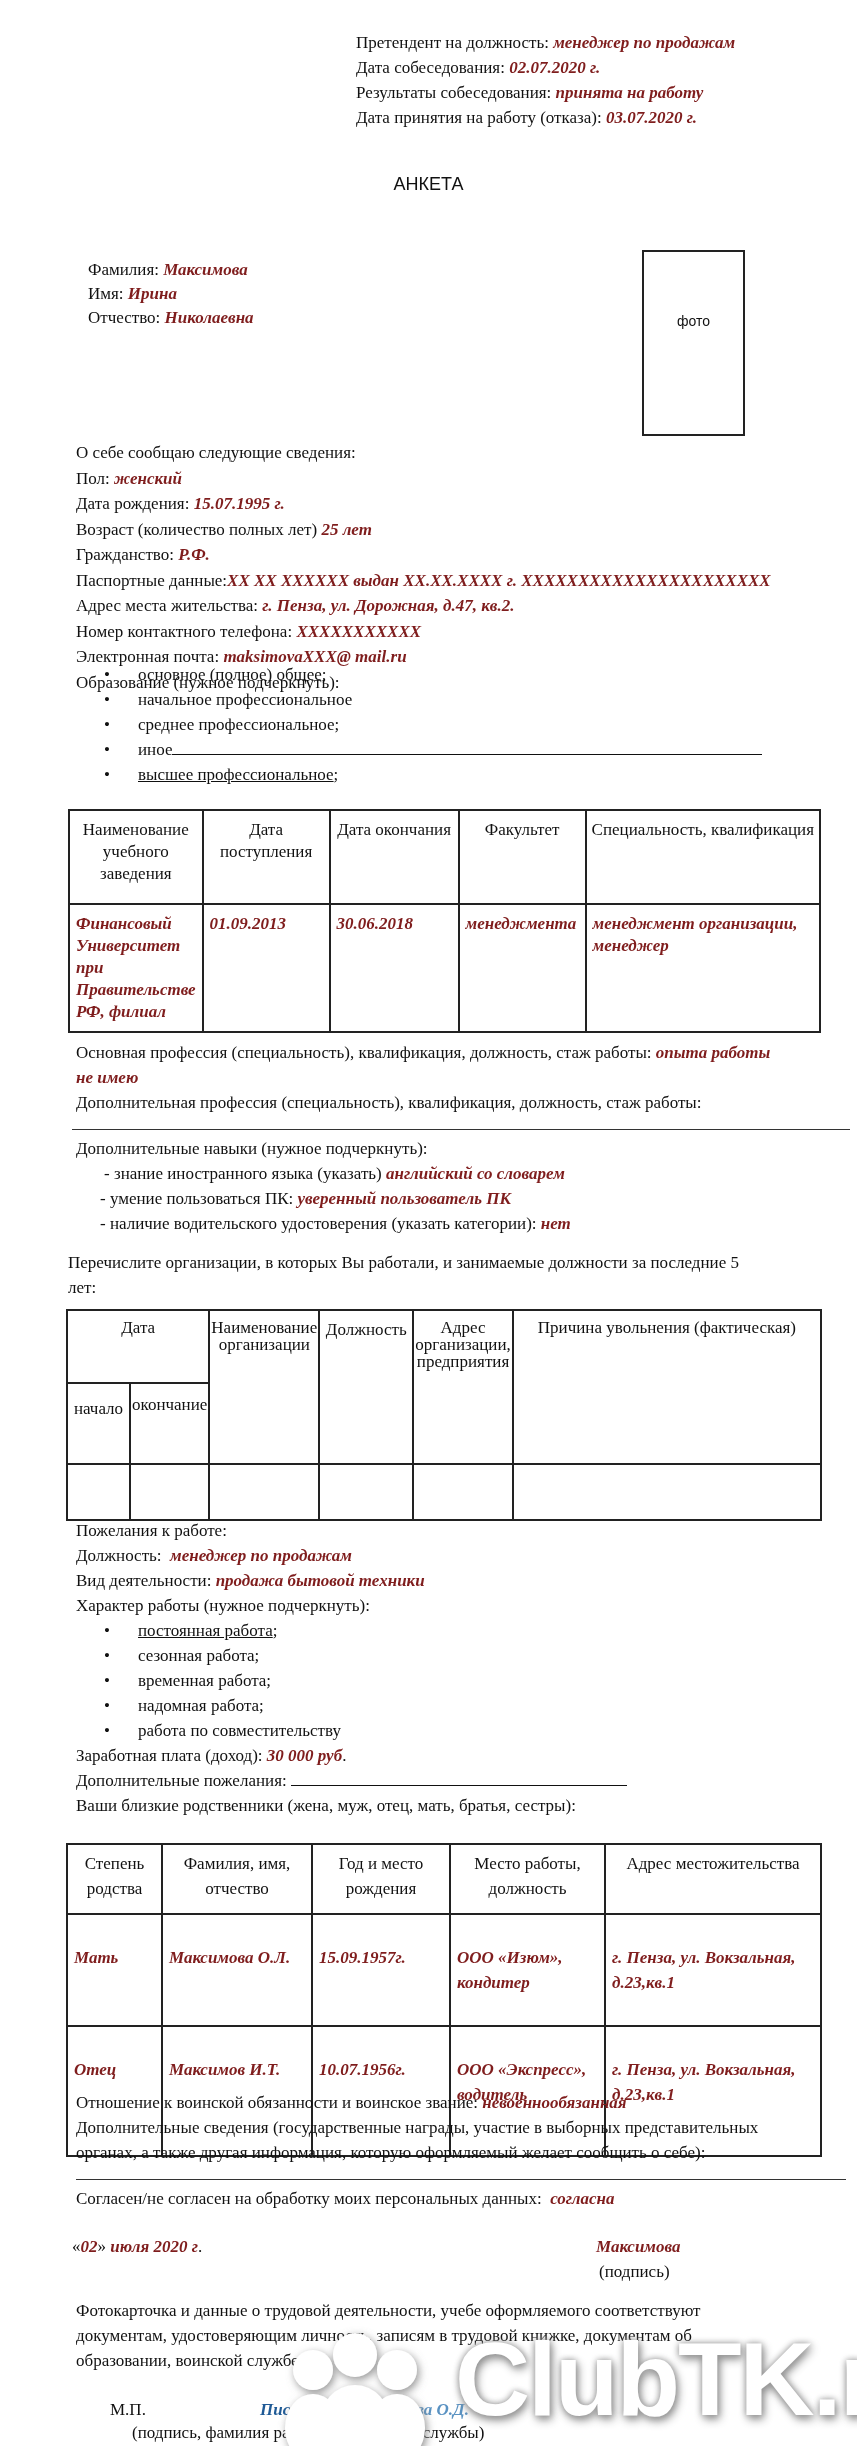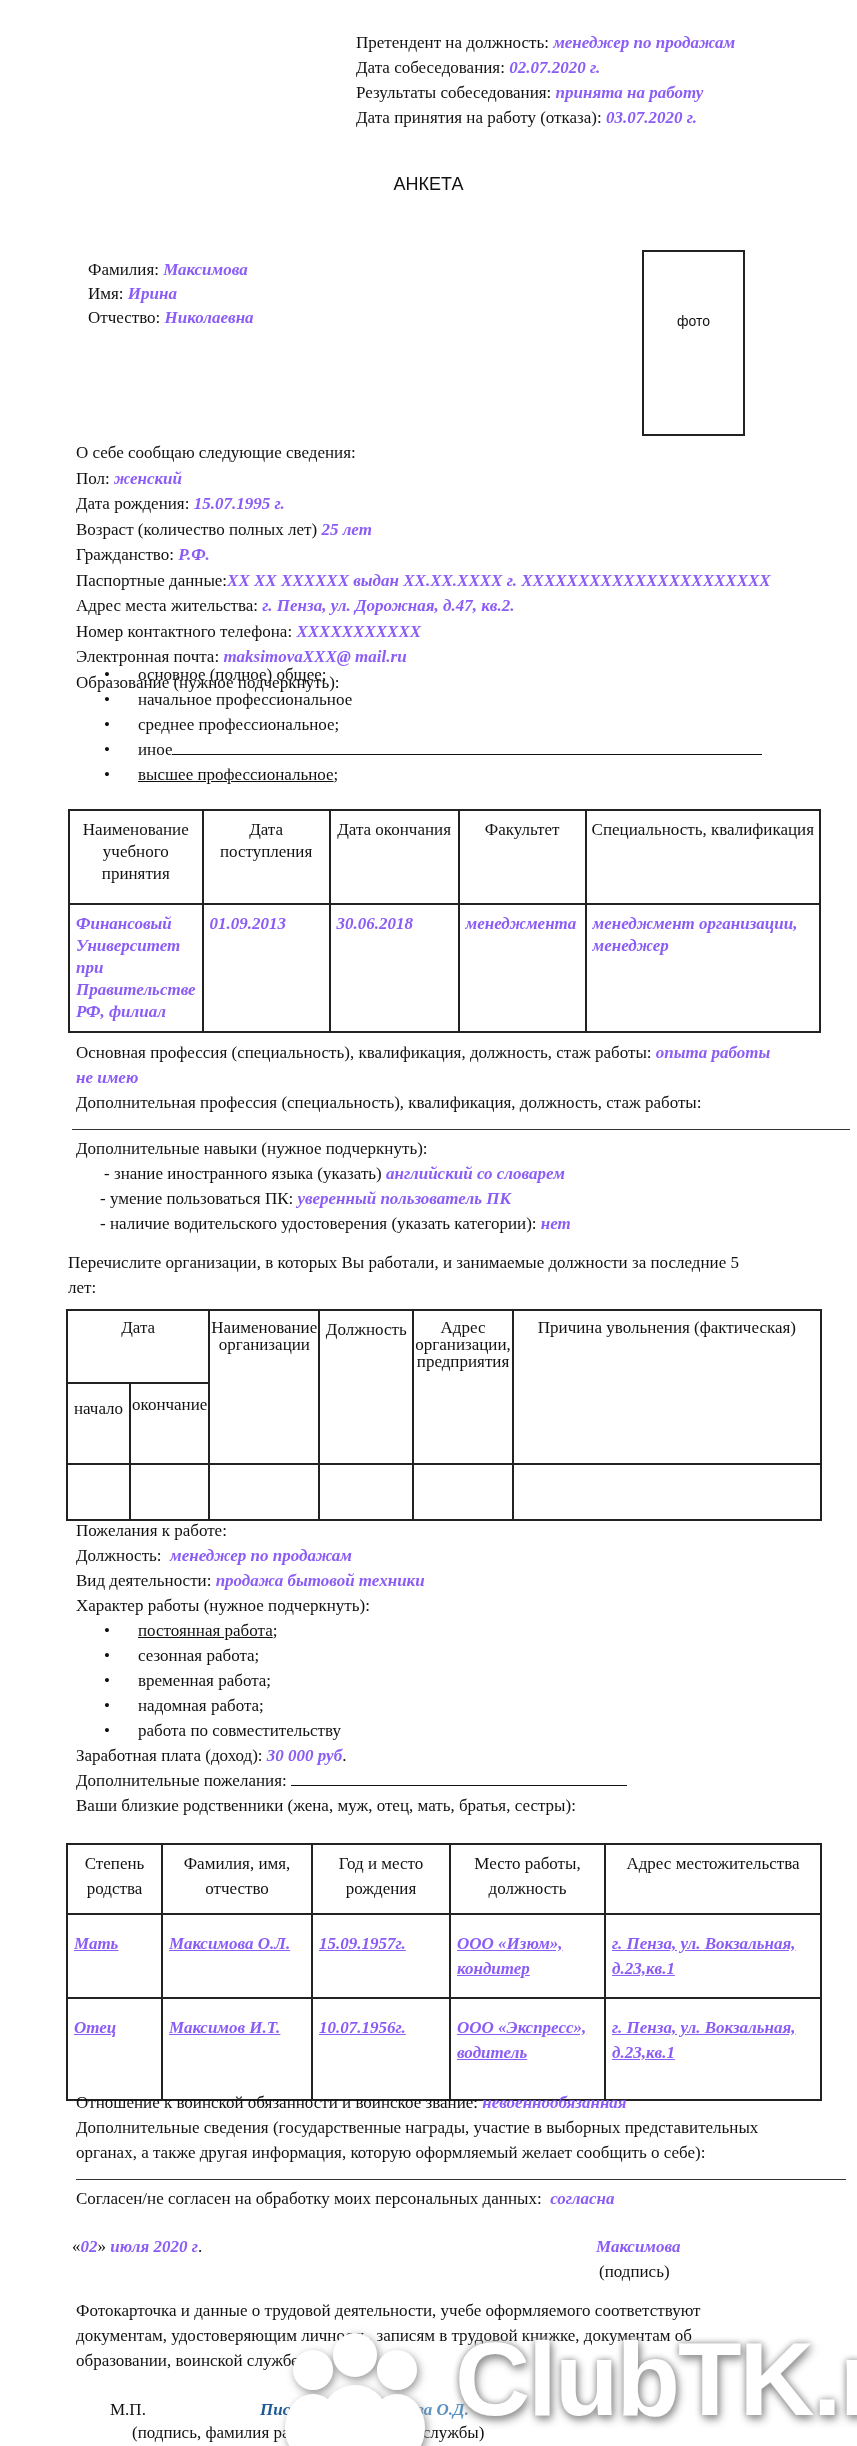--- a/index.html
+++ b/index.html
@@ -1,18 +1,18 @@
 <!DOCTYPE html>
 <html><head>
 <meta charset="utf-8">
 <style>
   html, body { margin: 0; padding: 0; background: #ffffff; }
   body { width: 857px; height: 2446px; position: relative; overflow: hidden;
          font-family: "Liberation Serif", serif; font-size: 17px; color: #111; }
-  .v { color: #8b5cf6; font-weight: bold; font-style: italic; }
+  .v { color: #7f1d1d; font-weight: bold; font-style: italic; }
   .abs { position: absolute; white-space: nowrap; }
   .u { text-decoration: underline; }
 
   #header-block { left: 356px; top: 30px; }
   #header-block div { line-height: 25px; }
 
   #title { left: 0; width: 857px; text-align: center; top: 174px;
            font-family: Liberation Sans, sans-serif; font-size: 18px; }
 
   #name-block { left: 76px; top: 258px; margin-left: 12px; }
@@ -50,21 +50,21 @@
   #work-table .h2 { height: 62px; padding-top: 12px; }
   #work-table .r td { height: 52px; }
 
   #wishes { left: 76px; top: 1518px; }
   #wishes div { line-height: 25px; }
   #wishes .item { position: relative; padding-left: 62px; }
   #wishes .item::before { content: "\2022"; position: absolute; left: 28px; }
 
   #rel-table { left: 66px; top: 1843px; width: 756px; }
   #rel-table th { text-align: center; padding: 6px 4px; line-height: 25px; height: 56px; }
-  #rel-table td { padding: 16px 6px; line-height: 25px; text-decoration: underline; }
+  #rel-table td { padding: 30px 6px; line-height: 25px; }
   #rel-table .r1 td { height: 40px; }
   #rel-table .r2 td { height: 68px; }
 
   #footer { left: 76px; top: 2090px; }
   #footer div { line-height: 25px; }
   .hr { border-bottom: 1px solid #333; width: 770px; height: 14px; margin-bottom: 6px; }
 
   #sig-date { left: 72px; top: 2237px; }
   #sig-name { left: 596px; top: 2237px; }
   #sig-label { left: 599px; top: 2262px; }
@@ -127,21 +127,21 @@
 <table id="edu-table">
   <colgroup>
       <col style="width:105px">
       <col style="width:127px">
       <col style="width:129px">
       <col style="width:127px">
       <col>
     </colgroup>
   <tbody>
       <tr>
-    <th>Наименование учебного принятия</th>
+    <th>Наименование учебного заведения</th>
     <th>Дата поступления</th>
     <th>Дата окончания</th>
     <th>Факультет</th>
     <th>Специальность, квалификация</th>
   </tr>
   <tr>
     <td class="v">Финансовый Университет при Правительстве РФ, филиал</td>
     <td class="v">01.09.2013</td>
     <td class="v">30.06.2018</td>
     <td class="v">менеджмента</td>

